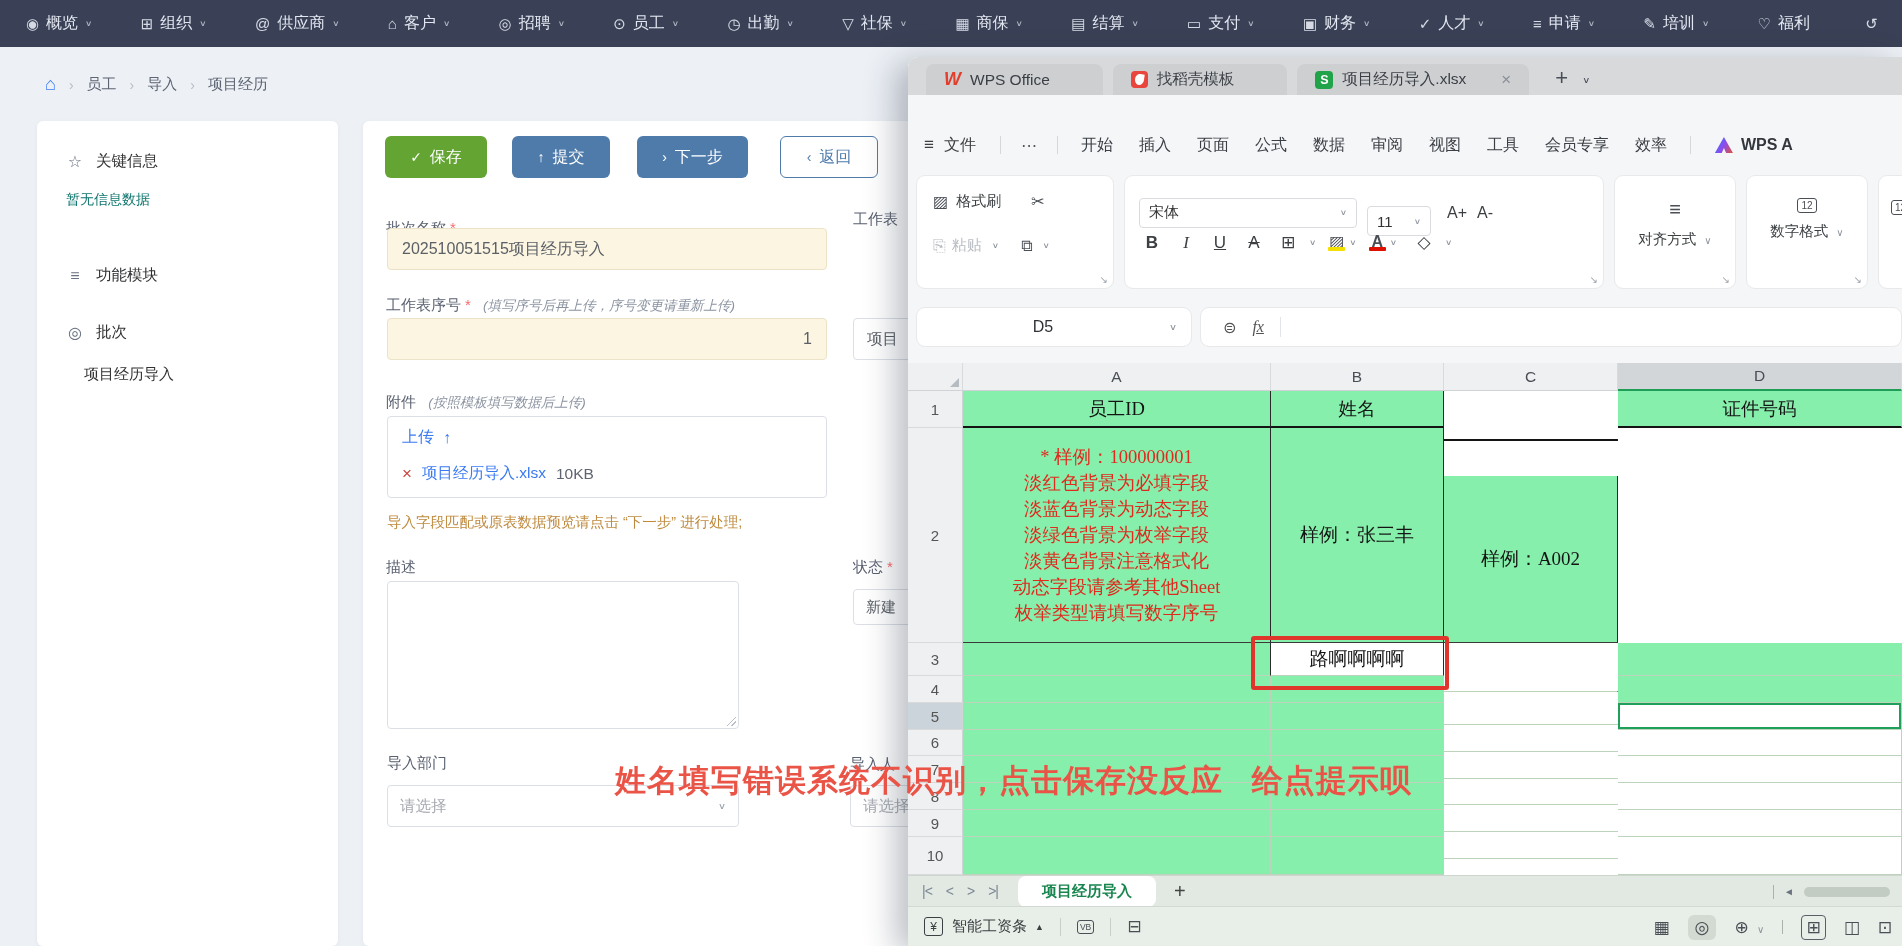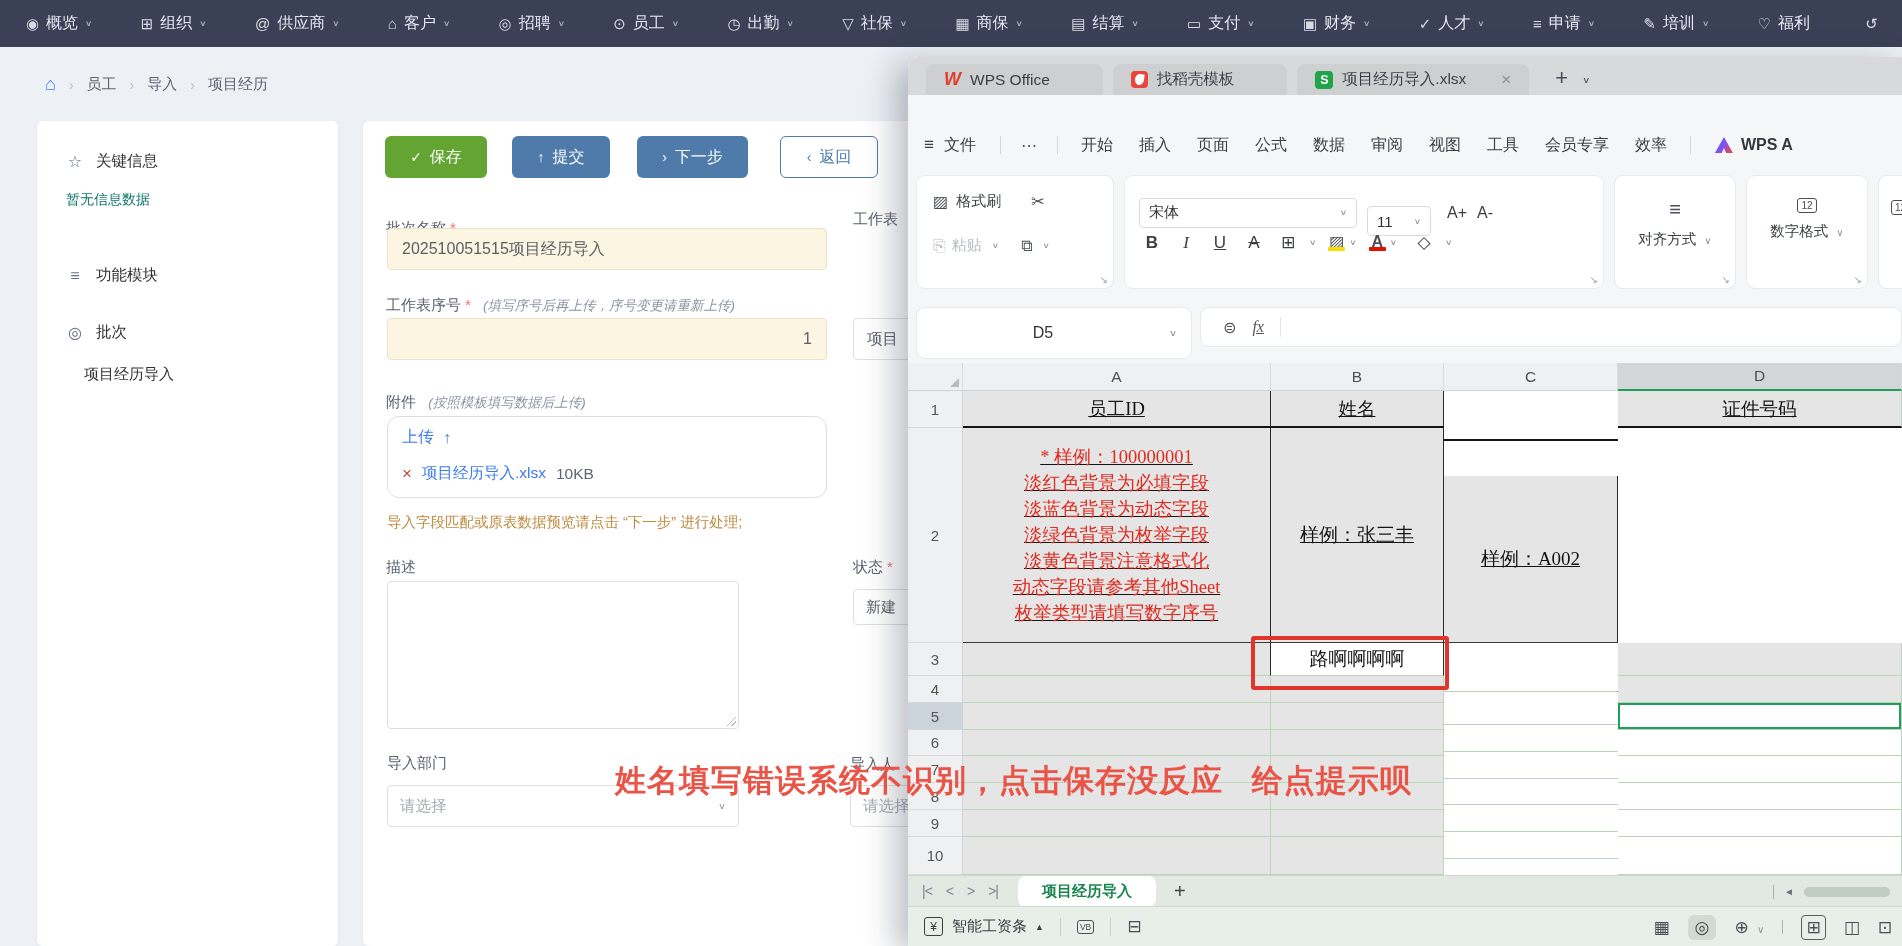--- a/index.html
+++ b/index.html
@@ -40,21 +40,21 @@
   .btn-submit { left:149px; width:98px; background:#4f7bab; }
   .btn-next { left:274px; width:111px; background:#4f7bab; }
   .btn-back { left:417px; width:98px; background:#fff; border:1px solid #4f7bab; color:#4f7bab; }
   .flabel { position:absolute; font-size:15px; color:#5a6170; white-space:nowrap; }
   .req { color:#f56c6c; margin-left:4px; }
   .fhint { font-style:italic; color:#8b93a1; font-size:13.5px; margin-left:8px; }
   .finput { position:absolute; left:24px; width:440px; height:42px; background:#fcf5e2; border:1px solid #ece2c7;
     border-radius:4px; font-size:16px; color:#5b6067; padding:0 14px; display:flex; align-items:center; }
   .in-batch { top:107px; }
   .in-sheetno { top:197px; justify-content:flex-end; }
-  .uploadbox { position:absolute; left:24px; top:295px; width:440px; height:82px; border:1px solid #dcdfe6; border-radius:12px; }
+  .uploadbox { position:absolute; left:24px; top:295px; width:440px; height:82px; border:1px solid #dcdfe6; border-radius:4px; }
   .uplink { position:absolute; left:14px; top:10px; color:#3a7af0; font-size:16px; display:flex; gap:9px; align-items:center; cursor:pointer; }
   .filerow { position:absolute; left:14px; top:46px; display:flex; align-items:center; gap:10px; font-size:15.5px; }
   .fx-del { color:#c8473f; font-size:17px; cursor:pointer; }
   .fx-name { color:#3a7af0; cursor:pointer; }
   .fx-size { color:#5f6570; }
   .orange-note { position:absolute; left:24px; top:392px; font-size:14.5px; color:#bf8a3e; white-space:nowrap; }
   .ftextarea { position:absolute; left:24px; top:460px; width:352px; height:148px; border:1px solid #dcdfe6; border-radius:4px; }
   .ftextarea::after { content:""; position:absolute; right:2px; bottom:2px; width:11px; height:11px;
     background:linear-gradient(135deg,transparent 0 55%,#b9bec6 55% 62%,transparent 62% 75%,#b9bec6 75% 82%,transparent 82%); }
   .fselect { position:absolute; border:1px solid #dcdfe6; border-radius:4px; background:#fff; display:flex;
@@ -113,21 +113,21 @@
   .fontbox { height:30px; border:1px solid #d9dbde; border-radius:4px; background:#fff; display:flex;
     align-items:center; justify-content:space-between; padding:0 9px; font-size:15px; color:#333; }
   .fmtbtn { font-size:17px; color:#3c4043; width:34px; text-align:center; }
   .b-b { font-weight:bold; } .b-i { font-style:italic; font-family:"Liberation Serif",serif; }
   .b-u { text-decoration:underline; } .b-s { text-decoration:line-through; }
   .colorbar { display:inline-block; width:17px; height:4px; border-radius:1px; margin-top:-3px; }
   .stack { display:flex; flex-direction:column; align-items:center; line-height:1; }
   .bigbtn { position:absolute; display:flex; flex-direction:column; align-items:center; gap:9px; }
   .numico { border:1.5px solid #4a4e55; border-radius:3px; font-size:10px; padding:1px 3px; color:#4a4e55; }
 
-  .namebox { position:absolute; left:8px; top:250px; width:276px; height:52px; background:#fff; border:1px solid #e7e9eb;
+  .namebox { position:absolute; left:8px; top:250px; width:276px; height:40px; background:#fff; border:1px solid #e7e9eb;
     border-radius:9px; display:flex; align-items:center; }
   .nb-val { flex:1; text-align:center; font-size:16px; color:#2f3237; }
   .nb-chev { margin-right:14px; font-size:11px; color:#8d939c; transform:scaleY(.8); }
   .fbar { position:absolute; left:292px; top:250px; width:702px; height:40px; background:#fff; border:1px solid #e7e9eb;
     border-radius:9px; display:flex; align-items:center; padding-left:22px; gap:16px; }
   .fb-search { font-size:16px; color:#555; }
   .fb-fx { font-size:16px; font-style:italic; font-family:"Liberation Serif",serif; color:#555;text-decoration:underline; }
   .fb-div { width:1px; height:20px; background:#e3e5e8; }
 
   
@@ -143,21 +143,21 @@
   .grid { position:absolute; left:0; top:334px; width:994px; height:484px; background:#fff; overflow:hidden; }
   .srow { display:flex; }
   .r1 { height:37px; } .r2 { height:215px; } .r3 { height:33px; } .r4 { height:27px; } .r5 { height:27px; }
   .r6 { height:26px; } .r7 { height:27px; } .r8 { height:27px; } .r9 { height:27px; } .r10 { height:38px; }
   .rn { width:55px; background:#eef0f1; border-right:1px solid #cfd3d6; border-bottom:1px solid #d8dadc;
     display:flex; align-items:center; justify-content:center; font-size:15px; color:#555; }
   .rn.sel { background:#ccd4db; }
   .cell { border-right:1px solid #bed3bc; border-bottom:1px solid #bed3bc; display:flex; align-items:center;
     justify-content:center; font-family:"Liberation Serif","DejaVu Serif",serif; font-size:19px; color:#141414; overflow:hidden; }
   .ca { width:308px; } .cb { width:173px; } .cc { width:174px;margin-top:48px; } .cd { width:284px; }
-  .g { background:#e5e5e5;text-decoration:underline; } .w { background:#fff; }
+  .g { background:#86efac; } .w { background:#fff; }
   .dkr { border-right:1px solid #2a2a2a; }
   .hdrrow .cell { border-bottom:2px solid #141414; font-size:18.5px; }
   .r2 .cell { border-bottom:1px solid #3a3a3a; }
   .redlines { display:flex; flex-direction:column; align-items:center; justify-content:center; gap:0; width:100%; }
   .rl { color:#e02a1e; font-size:18.5px; line-height:26px; white-space:nowrap; }
   .cd.sample { justify-content:flex-start; padding-left:16px; white-space:nowrap; }
   .selcell { box-shadow:inset 0 0 0 2px #1fa05a; }
   .redbox { position:absolute; left:343px; top:579px; width:198px; height:54px; border:4px solid #e0352b;
     border-radius:3px; z-index:30; }
 

